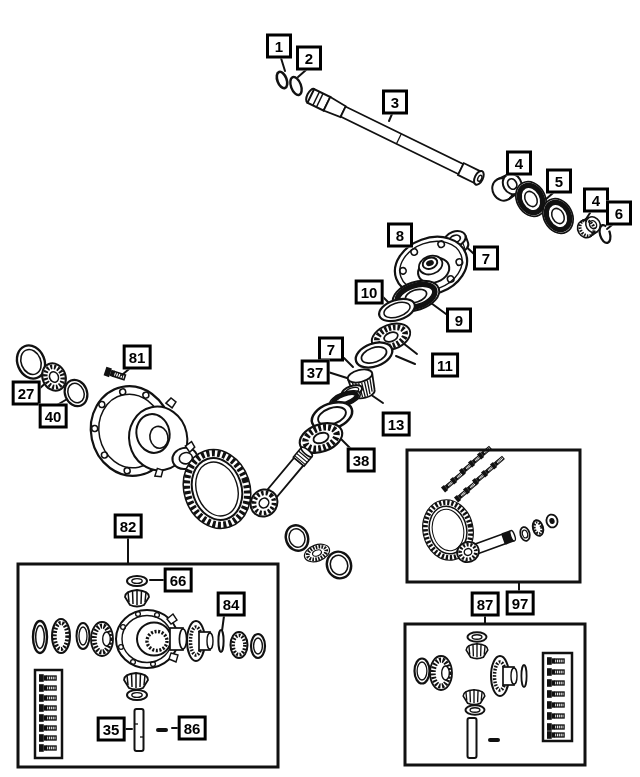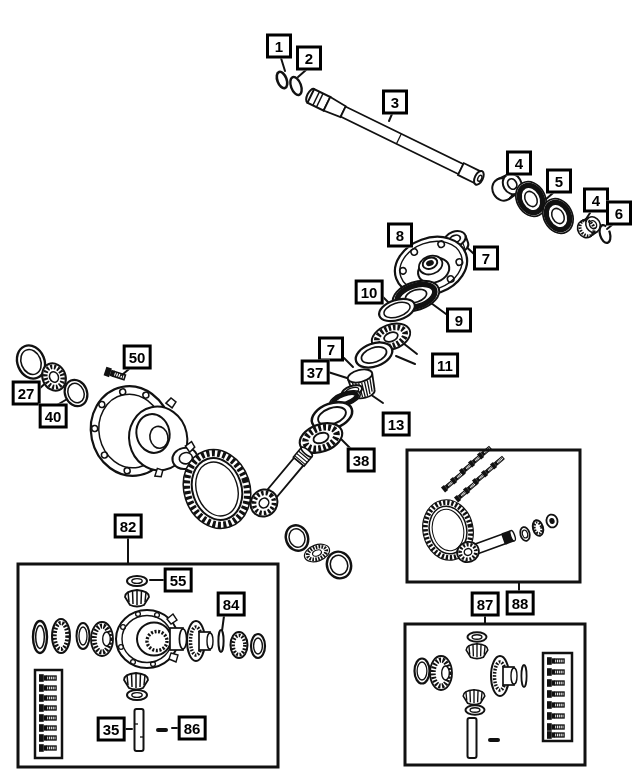--- a/index.html
+++ b/index.html
@@ -413,22 +413,22 @@
 <div class="callout" style="left:486px;top:258px">7</div>
 <div class="callout" style="left:369px;top:292px">10</div>
 <div class="callout" style="left:459px;top:320px">9</div>
 <div class="callout" style="left:331px;top:349px">7</div>
 <div class="callout" style="left:315px;top:372px">37</div>
 <div class="callout" style="left:445px;top:365px">11</div>
 <div class="callout" style="left:396px;top:424px">13</div>
 <div class="callout" style="left:361px;top:460px">38</div>
 <div class="callout" style="left:26px;top:393px">27</div>
 <div class="callout" style="left:53px;top:416px">40</div>
-<div class="callout" style="left:137px;top:357px">50</div>
+<div class="callout" style="left:137px;top:357px">81</div>
 <div class="callout" style="left:128px;top:526px">82</div>
-<div class="callout" style="left:178px;top:580px">55</div>
+<div class="callout" style="left:178px;top:580px">66</div>
 <div class="callout" style="left:231px;top:604px">84</div>
 <div class="callout" style="left:111px;top:729px">35</div>
 <div class="callout" style="left:192px;top:728px">86</div>
 <div class="callout" style="left:485px;top:604px">87</div>
-<div class="callout" style="left:520px;top:603px">88</div>
+<div class="callout" style="left:520px;top:603px">97</div>
 
 </div>
 
 </body></html>

